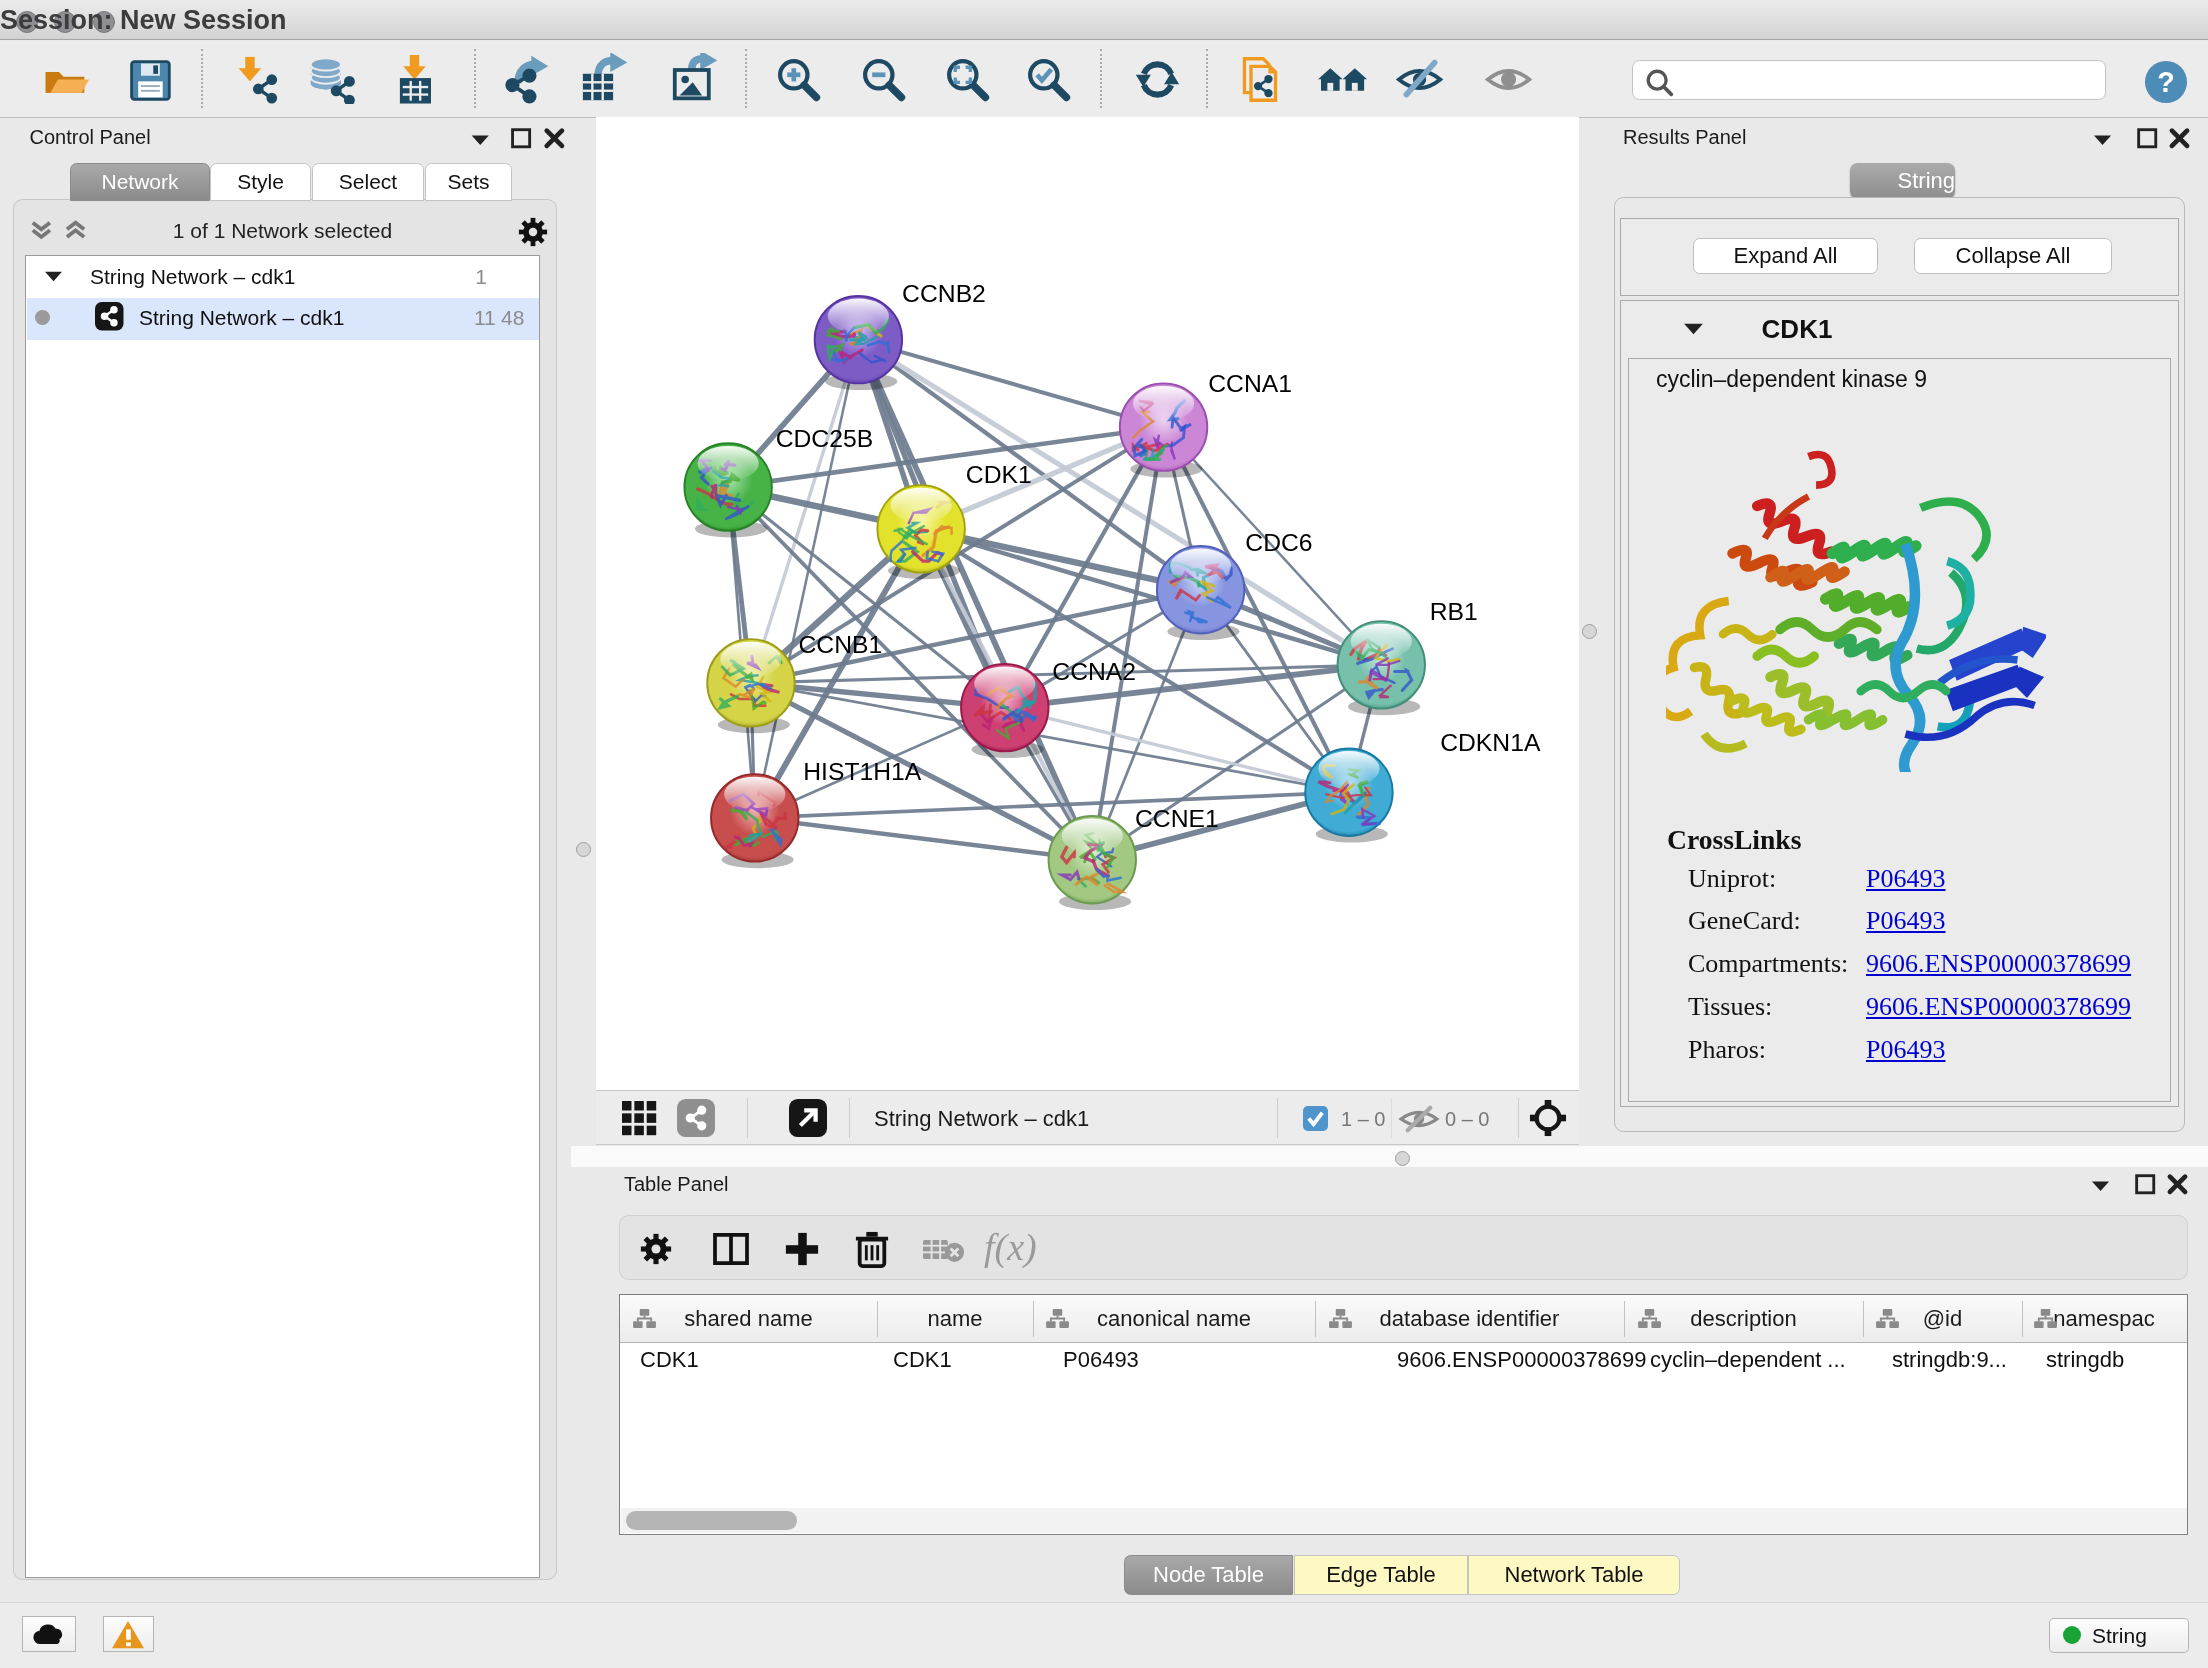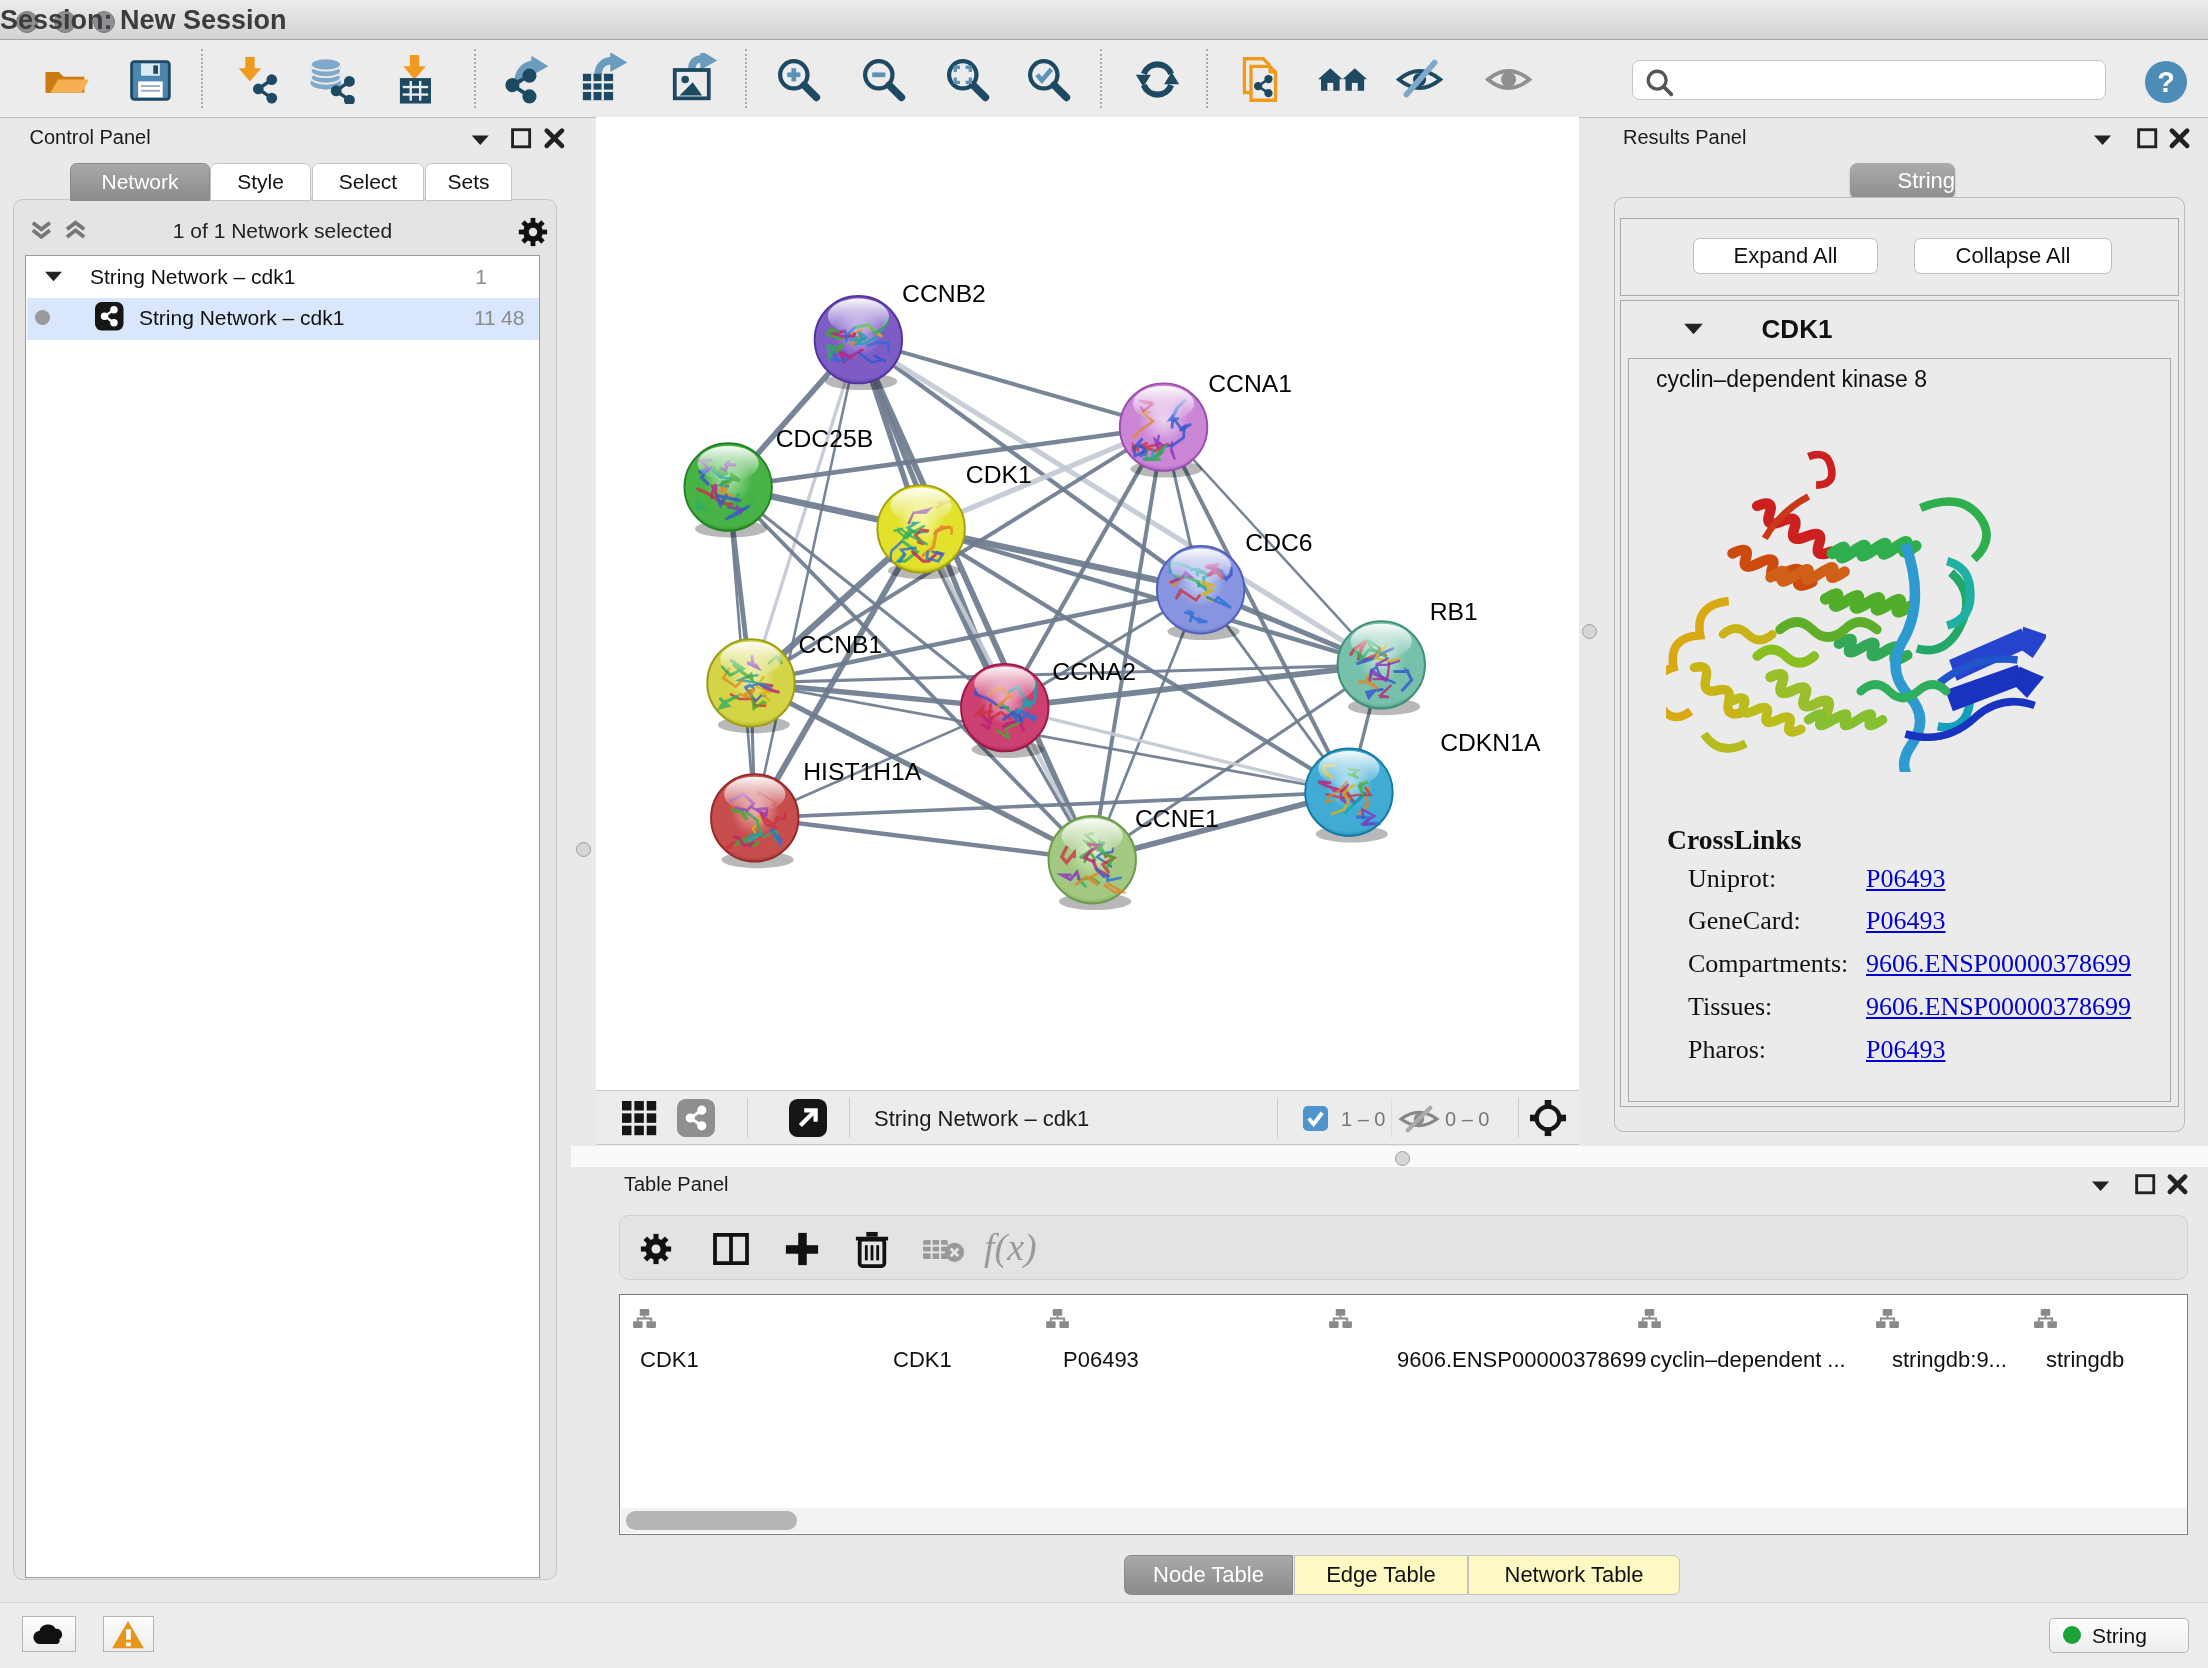--- a/index.html
+++ b/index.html
@@ -643,40 +643,55 @@
       <polygon points="294,254 370,227 378,247 302,276" fill="#1a32c0"></polygon>
       <polygon points="372,229 398,240 380,262 368,250" fill="#1a32c0"></polygon>
       <path d="M288 246 q 38 -30 82 -24" fill="none" stroke="#2255cc" stroke-width="8"></path>
       <path d="M252 300 q 42 12 74 -18 q 28 -24 62 -12" fill="none" stroke="#1a32c0" stroke-width="8"></path>
       <path d="M258 352 q -8 26 16 28 q 28 2 26 -22" fill="none" stroke="#2e6fd0" stroke-width="10"></path>
       <path d="M120 190 q 18 -16 34 0 q 16 16 34 0 q 16 -16 34 0" fill="none" stroke="#5fae2a" stroke-width="10" stroke-linecap="round"></path>
       <path d="M96 218 q 16 -14 30 0 q 14 14 30 0" fill="none" stroke="#8abf22" stroke-width="10" stroke-linecap="round"></path>
       <path d="M205 255 q 16 -14 30 0 q 14 14 30 0 q 16 -14 30 0" fill="none" stroke="#2fae5e" stroke-width="9" stroke-linecap="round"></path>
       <path d="M60 195 q 14 -12 26 0 q 12 12 26 0" fill="none" stroke="#c8b417" stroke-width="9" stroke-linecap="round"></path>
     </svg>
-  <div style="position:absolute;left:1656px;top:366px;font-size:23px;color:#111">cyclin–dependent kinase 8</div>
+  <div style="position:absolute;left:1656px;top:366px;font-size:23px;color:#111">cyclin–dependent kinase 9</div>
   <div class="serif" style="position:absolute;left:1667px;top:824px;font-size:27.6px;font-weight:bold;color:#111">CrossLinks</div>
   <div class="xlrow" style="left:1688px;top:864px">Uniprot:</div>
   <div class="xlink" style="left:1866px;top:864px">P06493</div>
   <div class="xlrow" style="left:1688px;top:906px">GeneCard:</div>
   <div class="xlink" style="left:1866px;top:906px">P06493</div>
   <div class="xlrow" style="left:1688px;top:949px">Compartments:</div>
   <div class="xlink" style="left:1866px;top:949px">9606.ENSP00000378699</div>
   <div class="xlrow" style="left:1688px;top:992px">Tissues:</div>
   <div class="xlink" style="left:1866px;top:992px">9606.ENSP00000378699</div>
   <div class="xlrow" style="left:1688px;top:1035px">Pharos:</div>
   <div class="xlink" style="left:1866px;top:1035px">P06493</div>
 </div>
 
 <div class="abs" style="left:571px;top:1146px;width:1638px;height:21px;background:#fafafa"></div>
 
 <div id="table-panel">
   <div class="ptitle" style="position:absolute;left:624px;top:1173px">Table Panel</div>
   <div id="tbl-toolbar"></div>
   <div id="tbl">
+    <div id="tbl-head">
+      <div class="th" style="left:0px;width:257px">shared name</div>
+      <div class="th" style="left:257px;width:156px">name</div>
+      <div class="th" style="left:413px;width:282px">canonical name</div>
+      <div class="th" style="left:695px;width:309px">database identifier</div>
+      <div class="th" style="left:1004px;width:239px">description</div>
+      <div class="th" style="left:1243px;width:159px">@id</div>
+      <div class="th" style="left:1402px;width:164px">namespac</div>
+      <div class="thdiv" style="left:257px"></div>
+      <div class="thdiv" style="left:413px"></div>
+      <div class="thdiv" style="left:695px"></div>
+      <div class="thdiv" style="left:1004px"></div>
+      <div class="thdiv" style="left:1243px"></div>
+      <div class="thdiv" style="left:1402px"></div>
+    </div>
     <div class="td" style="left:20px">CDK1</div>
     <div class="td" style="left:273px">CDK1</div>
     <div class="td" style="left:443px">P06493</div>
     <div class="td" style="left:777px">9606.ENSP00000378699</div>
     <div class="td" style="left:1030px">cyclin–dependent ...</div>
     <div class="td" style="left:1272px">stringdb:9...</div>
     <div class="td" style="left:1426px">stringdb</div>
     <div id="hscroll">
         <div id="hthumb"></div>
       </div>

